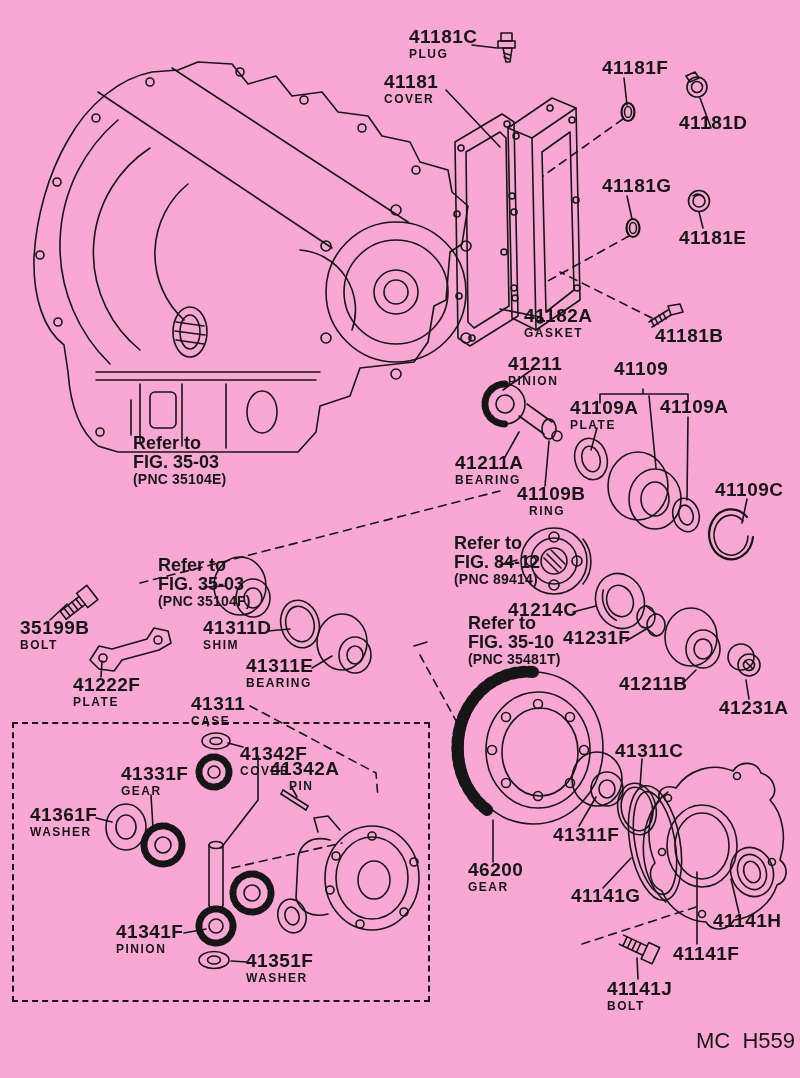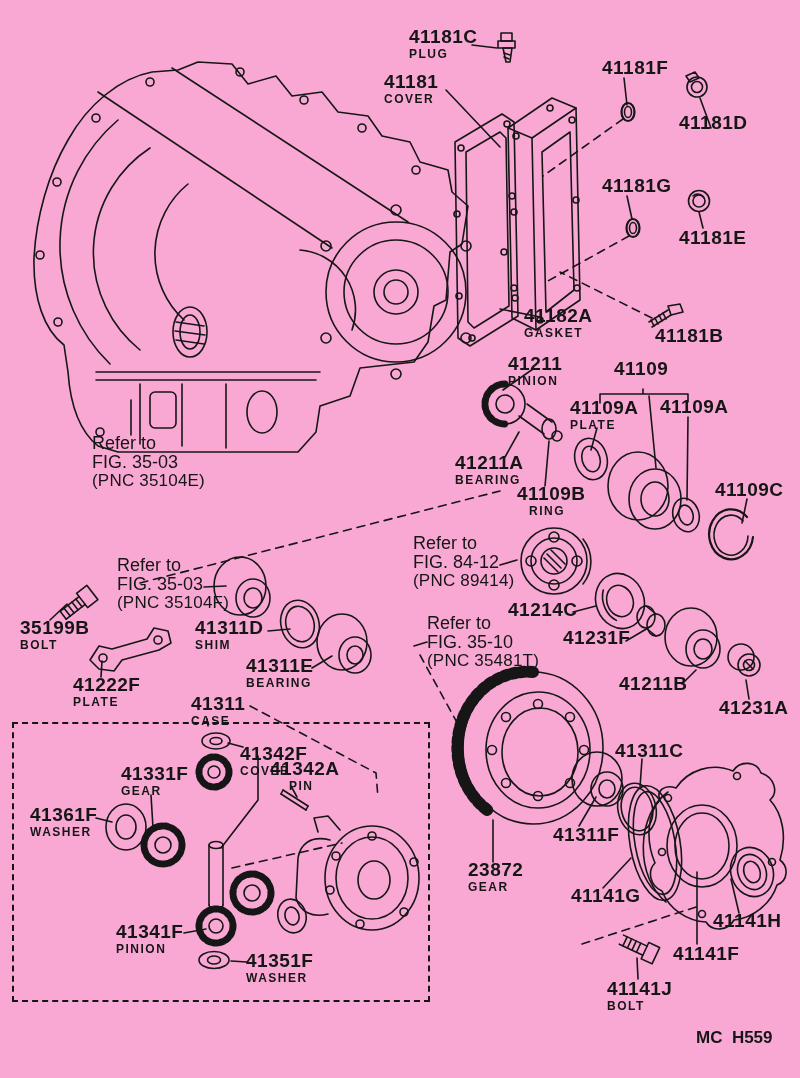--- a/index.html
+++ b/index.html
@@ -7,23 +7,23 @@
           font-family:"Liberation Sans",sans-serif;color:#161616;}
   svg{position:absolute;left:0;top:0;}
   svg *{stroke:#161616;fill:none;stroke-width:1.6;stroke-linecap:round;stroke-linejoin:round;}
   .teeth{stroke-width:12;stroke-dasharray:4.5 4;}
   .teeth-s{stroke-width:7;stroke-dasharray:3.5 3;}
   .dash{stroke-dasharray:8 6;stroke-width:1.4;}
   .thin{stroke-width:1.2;}
   .s2{stroke-width:2.2;}
   .plbl{position:absolute;font-weight:bold;font-size:19px;letter-spacing:0.5px;white-space:nowrap;line-height:1.0;}
   .plbl .cap{display:block;font-size:12px;letter-spacing:1.5px;margin-top:2px;}
-  .ref{position:absolute;font-weight:normal;font-size:18px;line-height:1.05;white-space:nowrap;}
-  .ref .pnc{display:block;font-size:17px;letter-spacing:0.2px;}
-  .figcode{position:absolute;font-weight:bold;font-size:17px;white-space:pre;}
+  .ref{position:absolute;font-weight:bold;font-size:18px;line-height:1.05;white-space:nowrap;margin-left:41px;}
+  .ref .pnc{display:block;font-size:14px;letter-spacing:0.2px;}
+  .figcode{position:absolute;font-weight:normal;font-size:22px;white-space:pre;}
   .diffbox{position:absolute;left:12px;top:722px;width:414px;height:276px;border:2px dashed #161616;}
 </style>
 </head>
 <body>
 
 <div id="canvas">
 
   <svg width="800" height="1078" viewBox="0 0 800 1078">
 
     <g>
@@ -442,21 +442,21 @@
   <div class="plbl" style="left:20px;top:618px">
     <span>35199B</span>
     <span class="cap">BOLT</span>
   </div>
   <div class="plbl" style="left:73px;top:675px">
     <span>41222F</span>
     <span class="cap">PLATE</span>
   </div>
   <div class="plbl" style="left:117px;top:761px">
   </div>
-  <div class="plbl" style="left:195px;top:618px">
+  <div class="plbl" style="left:203px;top:618px">
     <span>41311D</span>
     <span class="cap">SHIM</span>
   </div>
   <div class="plbl" style="left:246px;top:656px">
     <span>41311E</span>
     <span class="cap">BEARING</span>
   </div>
   <div class="plbl" style="left:191px;top:694px">
     <span>41311</span>
     <span class="cap">CASE</span>
@@ -479,21 +479,21 @@
   </div>
   <div class="plbl" style="left:116px;top:922px">
     <span>41341F</span>
     <span class="cap">PINION</span>
   </div>
   <div class="plbl" style="left:246px;top:951px">
     <span>41351F</span>
     <span class="cap">WASHER</span>
   </div>
   <div class="plbl" style="left:468px;top:860px">
-    <span>23872</span>
+    <span>46200</span>
     <span class="cap">GEAR</span>
   </div>
   <div class="plbl" style="left:615px;top:741px">
     <span>41311C</span>
   </div>
   <div class="plbl" style="left:553px;top:825px">
     <span>41311F</span>
   </div>
   <div class="plbl" style="left:571px;top:886px">
     <span>41141G</span>

